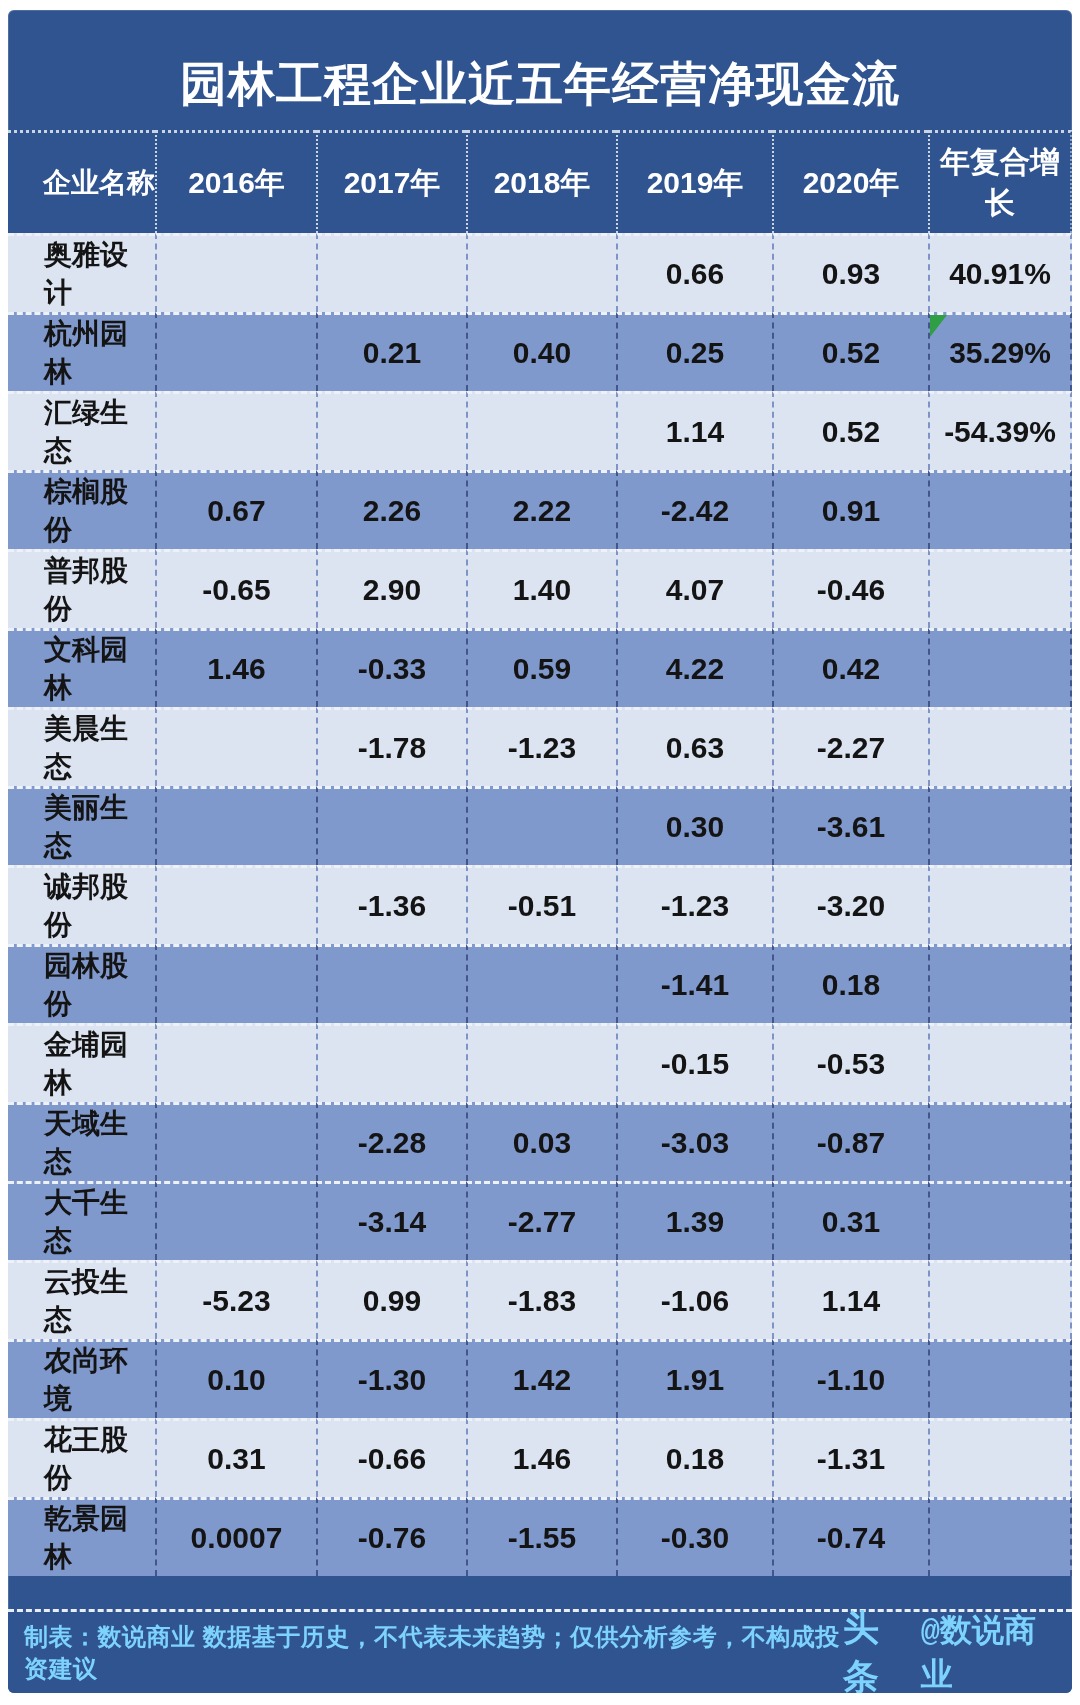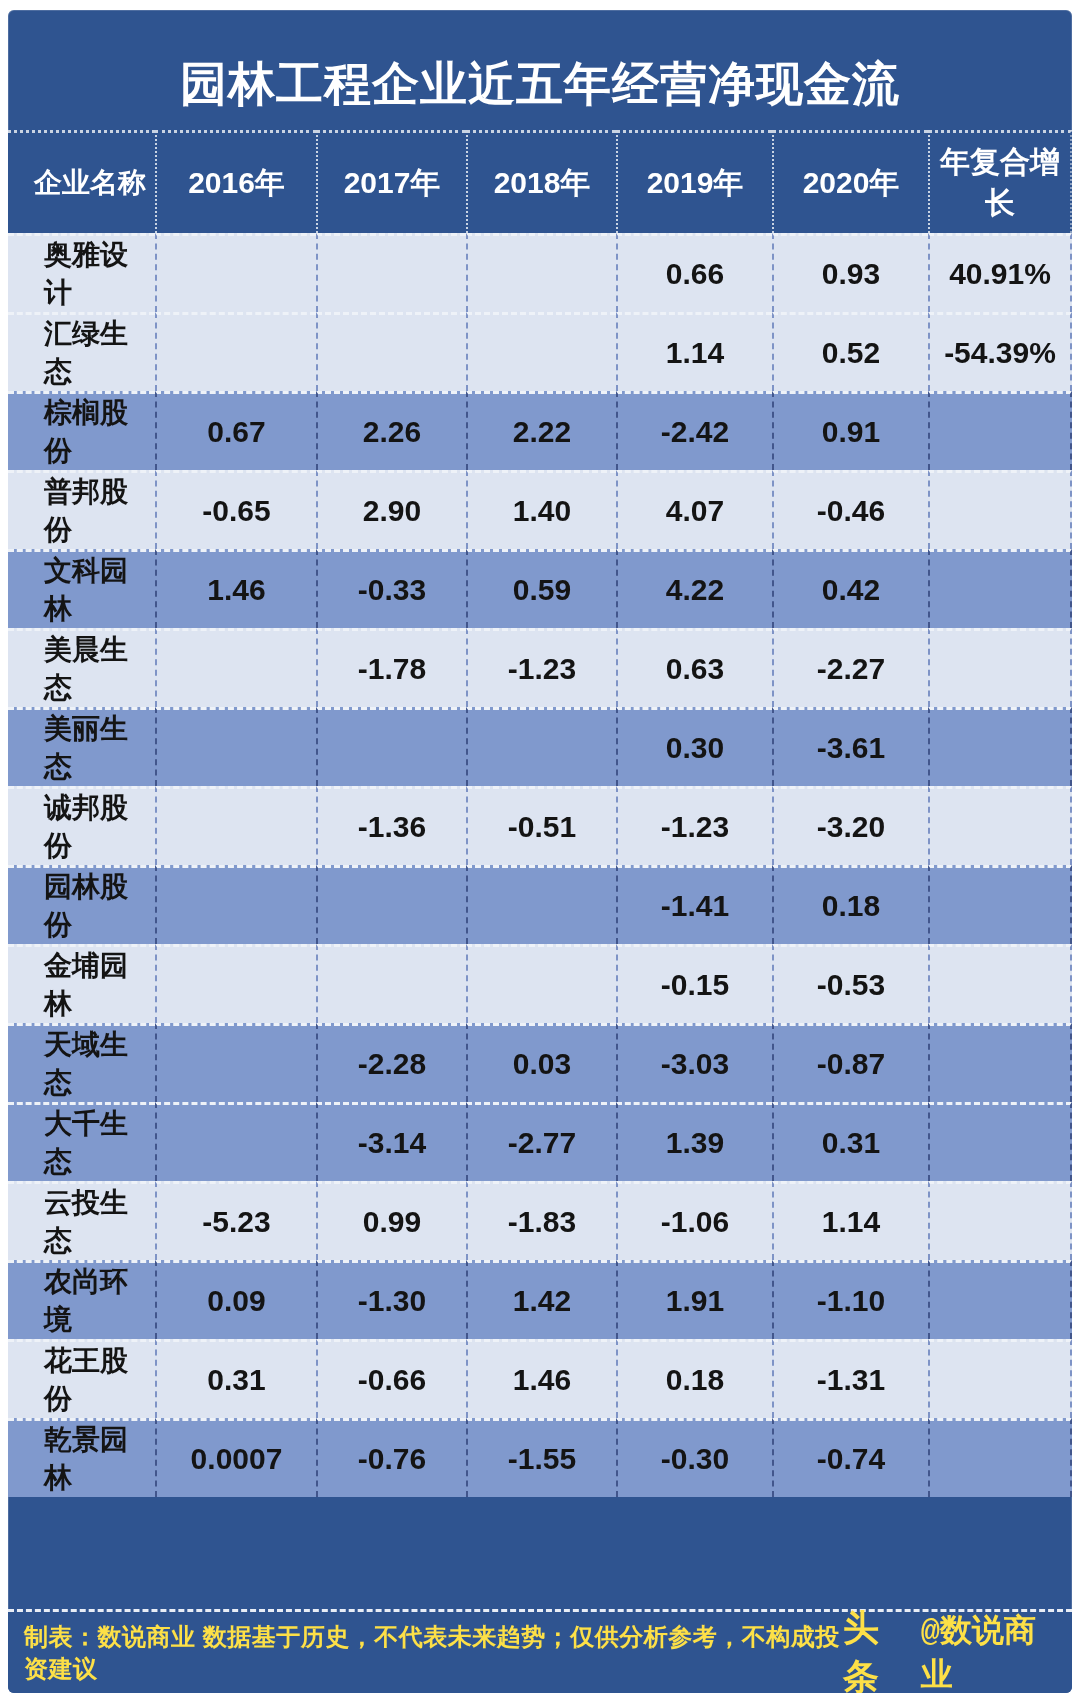--- a/index.html
+++ b/index.html
@@ -17,41 +17,41 @@
     color:#ffffff; font-size:47px; letter-spacing:1px;margin-top:28px;
   }
   table { width:1064px; border-collapse:separate; border-spacing:0; table-layout:fixed; }
   thead th {
     height:100px; background:#2f5490; color:#ffffff; font-size:30px;
     border-top:3px dotted rgba(255,255,255,0.75); vertical-align:middle; text-align:center;
     padding:0;
   }
   thead th + th { border-left:2px dotted rgba(255,255,255,0.75); }
   thead th:last-child { border-right:2px dotted rgba(255,255,255,0.45); }
-  thead th:first-child { text-align:left; padding-left:26px; font-size:28px; }
+  thead th:first-child { text-align:right; padding-left:26px; font-size:28px; }
   tbody td {
     height:75px; border-top:3px dashed #eef2f8; font-size:30px; color:#141414;
     text-align:center; vertical-align:middle; padding:0; position:relative;
   }
   tbody td:first-child { text-align:left; padding-left:36px; font-size:28px; }
   .row-light td { background:#dde4f1; }
   .row-dark td { background:#8099cd; }
   .row-light td + td { border-left:2px dashed #7e93c6; }
   .row-dark td + td { border-left:2px dashed #42568c; }
   .row-light td:last-child { border-right:2px dashed #7e93c6; }
   .row-dark td:last-child { border-right:2px dashed #42568c; }
   .flag {
     position:absolute; top:0; left:0; width:0; height:0;
     border-top:22px solid #2f9e44; border-right:17px solid transparent;
   }
   .footer {
     position:absolute; left:0; right:0; bottom:0; height:84px;
     border-top:3px dashed #e8edf6; background:#2f5490;
     display:flex; align-items:center; justify-content:space-between;
-    padding:0 16px; box-sizing:border-box; color:#fde047;
+    padding:0 16px; box-sizing:border-box; color:#7dd3fc;
   }
   .note { font-size:24px; letter-spacing:0.5px; }
   .brand { display:flex; align-items:center; gap:8px; }
   .brand-logo { font-size:36px; font-weight:900; letter-spacing:2px; }
   .brand-handle { font-size:32px;font-family:Liberation Mono, monospace; }
 </style>
 </head>
 <body>
 
 <div class="panel">
@@ -81,20 +81,29 @@
     <tbody>
         <tr class="row-light">
     <td>奥雅设计</td>
     <td></td>
     <td></td>
     <td></td>
     <td>0.66</td>
     <td>0.93</td>
     <td>40.91%</td>
   </tr>
+        <tr class="row-dark">
+    <td>杭州园林</td>
+    <td></td>
+    <td>0.21</td>
+    <td>0.40</td>
+    <td>0.25</td>
+    <td>0.52</td>
+    <td>35.29%<span class="flag"></span></td>
+  </tr>
         <tr class="row-light">
     <td>汇绿生态</td>
     <td></td>
     <td></td>
     <td></td>
     <td>1.14</td>
     <td>0.52</td>
     <td>-54.39%</td>
   </tr>
         <tr class="row-dark">
@@ -191,21 +200,21 @@
     <td>云投生态</td>
     <td>-5.23</td>
     <td>0.99</td>
     <td>-1.83</td>
     <td>-1.06</td>
     <td>1.14</td>
     <td></td>
   </tr>
         <tr class="row-dark">
     <td>农尚环境</td>
-    <td>0.09</td>
+    <td>0.10</td>
     <td>-1.30</td>
     <td>1.42</td>
     <td>1.91</td>
     <td>-1.10</td>
     <td></td>
   </tr>
         <tr class="row-light">
     <td>花王股份</td>
     <td>0.31</td>
     <td>-0.66</td>

